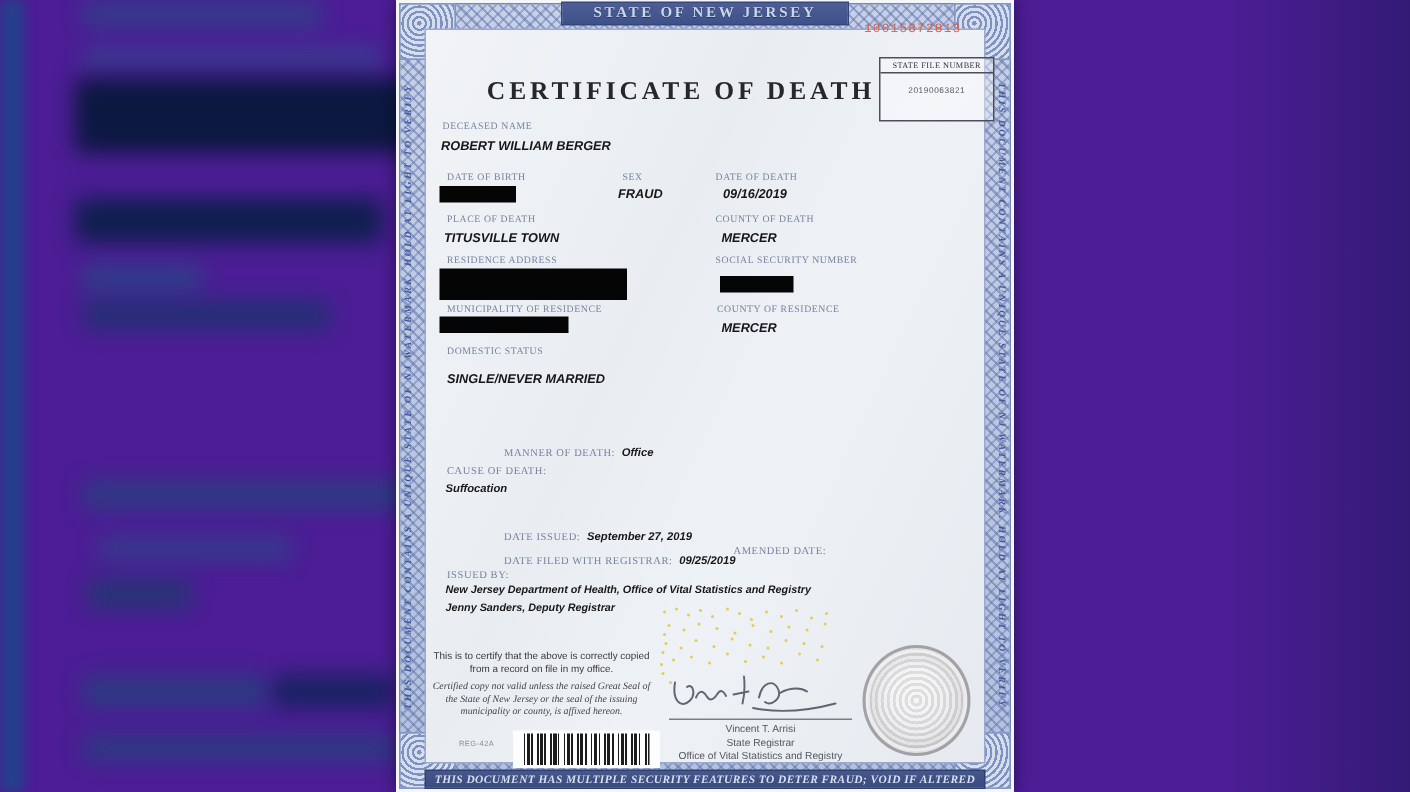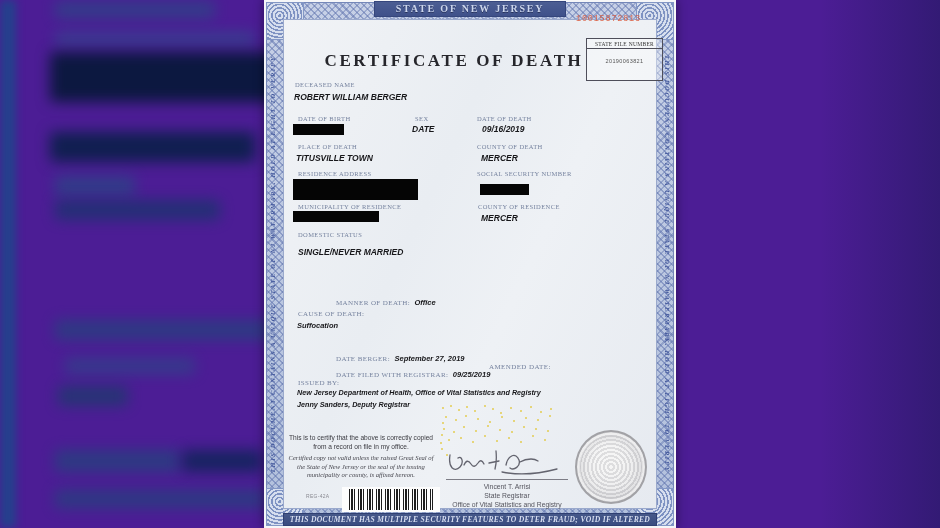--- a/index.html
+++ b/index.html
@@ -162,21 +162,21 @@
     </div>
 
     <div class="title">CERTIFICATE OF DEATH</div>
 
     <div class="lab" style="left:31px; top:81px;">DECEASED NAME</div>
     <div class="val" style="left:30px; top:92px;">ROBERT WILLIAM BERGER</div>
 
     <div class="lab" style="left:34px; top:115px;">DATE OF BIRTH</div>
     <div class="redact" style="left:29px; top:124px; width:51px; height:11px;"></div>
     <div class="lab" style="left:151px; top:115px;">SEX</div>
-    <div class="val" style="left:148px; top:124px;">DATE</div>
+    <div class="val" style="left:148px; top:124px;">FRAUD</div>
     <div class="lab" style="left:213px; top:115px;">DATE OF DEATH</div>
     <div class="val" style="left:218px; top:124px;">09/16/2019</div>
 
     <div class="lab" style="left:34px; top:143px;">PLACE OF DEATH</div>
     <div class="val" style="left:32px; top:153px;">TITUSVILLE TOWN</div>
     <div class="lab" style="left:213px; top:143px;">COUNTY OF DEATH</div>
     <div class="val" style="left:217px; top:153px;">MERCER</div>
 
     <div class="lab" style="left:34px; top:170px;">RESIDENCE ADDRESS</div>
     <div class="redact" style="left:29px; top:179px; width:125px; height:21px;"></div>
@@ -192,21 +192,21 @@
     <div class="val" style="left:34px; top:247px;">SINGLE/NEVER MARRIED</div>
 
     <div class="inline-line" style="left:34px; top:291px;">
       <span class="l">MANNER OF DEATH:</span>
       <span class="v">Office</span>
     </div>
     <div class="lab" style="left:34px; top:310px; font-size:7px;">CAUSE OF DEATH:</div>
     <div class="val" style="left:33px; top:321px; font-size:7.5px;">Suffocation</div>
 
     <div class="inline-line" style="left:34px; top:347px;">
-      <span class="l">DATE BERGER:</span>
+      <span class="l">DATE ISSUED:</span>
       <span class="v">September 27, 2019</span>
     </div>
     <div class="inline-line" style="left:34px; top:363px;">
       <span class="l">DATE FILED WITH REGISTRAR:</span>
       <span class="v">09/25/2019</span>
     </div>
     <div class="lab" style="left:225px; top:363px; font-size:7px;">AMENDED DATE:</div>
 
     <div class="lab" style="left:34px; top:379px; font-size:7px;">ISSUED BY:</div>
     <div class="val" style="left:33px; top:388px; font-size:7.2px;">New Jersey Department of Health, Office of Vital Statistics and Registry</div>

